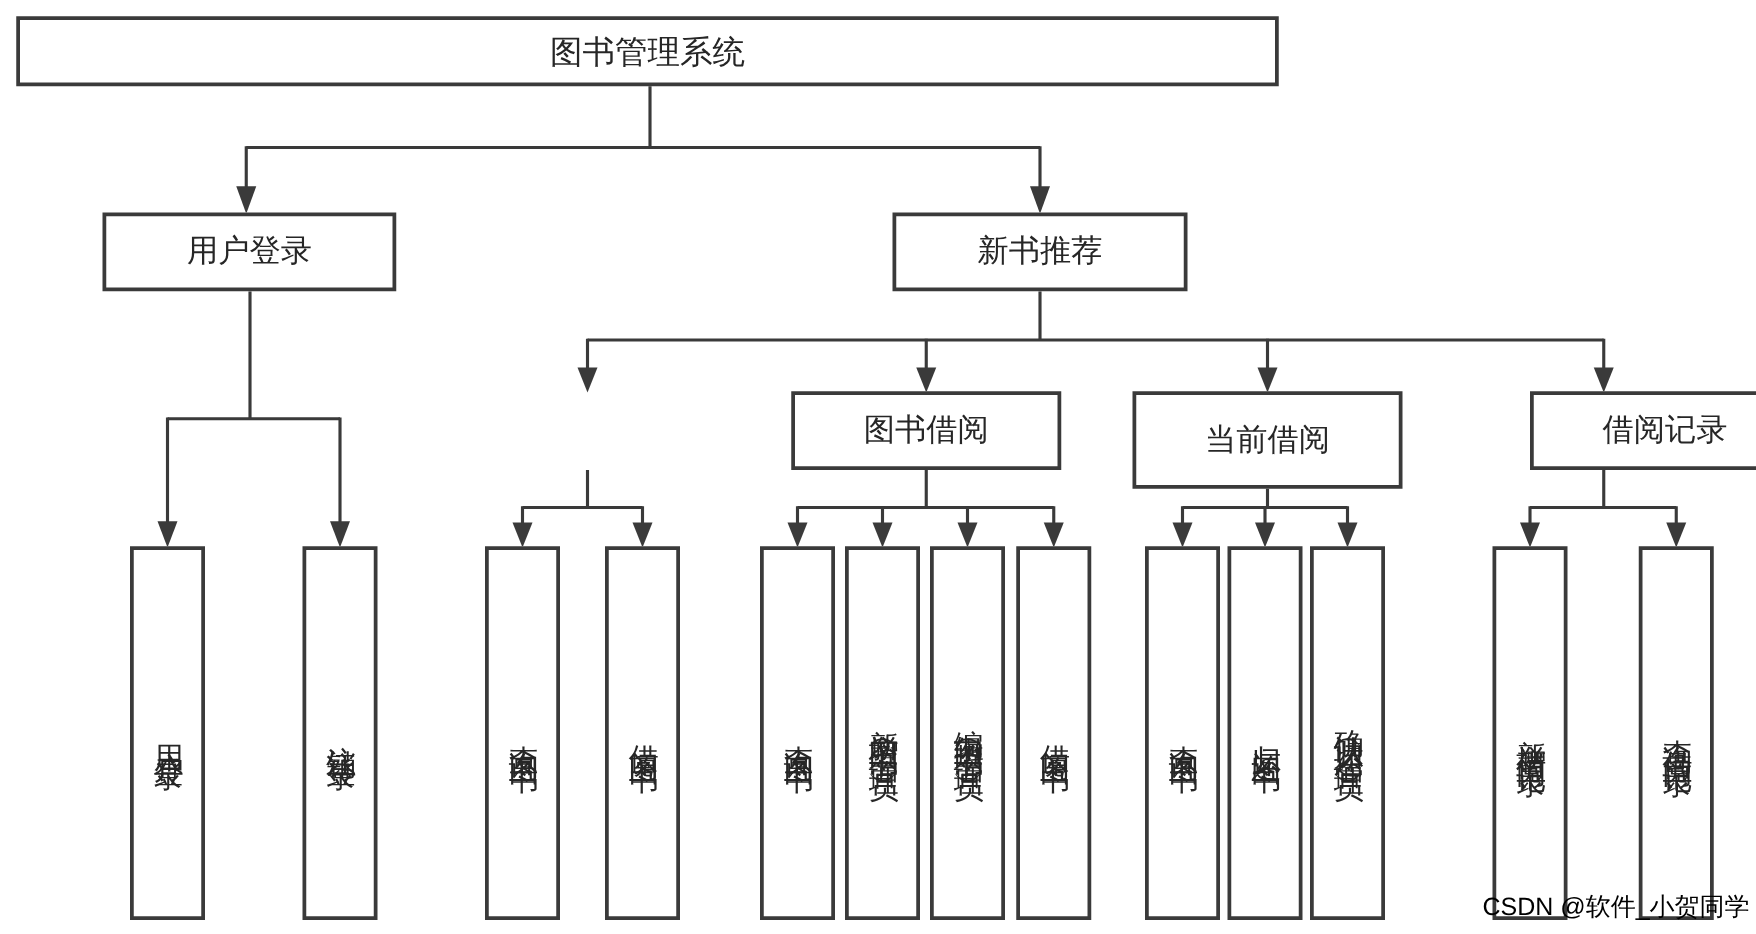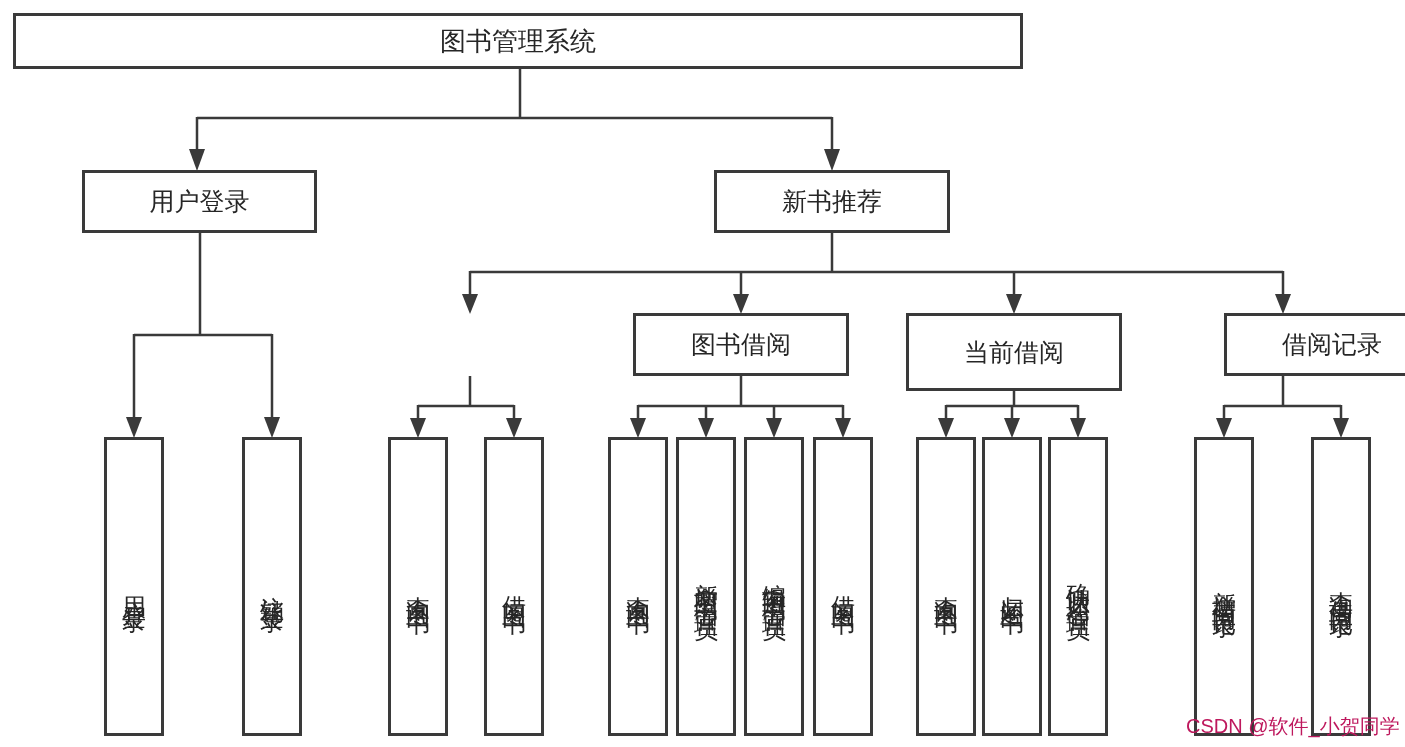--- a/index.html
+++ b/index.html
@@ -47,21 +47,21 @@
     letter-spacing: 5px;
     color: #262626;
   }
   #watermark {
     position: absolute;
     left: 1186px;
     top: 714px;
     z-index: 3;
     font-size: 20px;
     line-height: 1.2;
-    color: #be185d;
+    color: #000000;
     white-space: nowrap;
   }
 </style>
 </head>
 <body>
 
 <div id="canvas">
 
   <svg id="connectors" viewBox="0 0 1405 747" xmlns="http://www.w3.org/2000/svg">
     <g stroke="#3a3a3a" stroke-width="2.5" fill="none">

